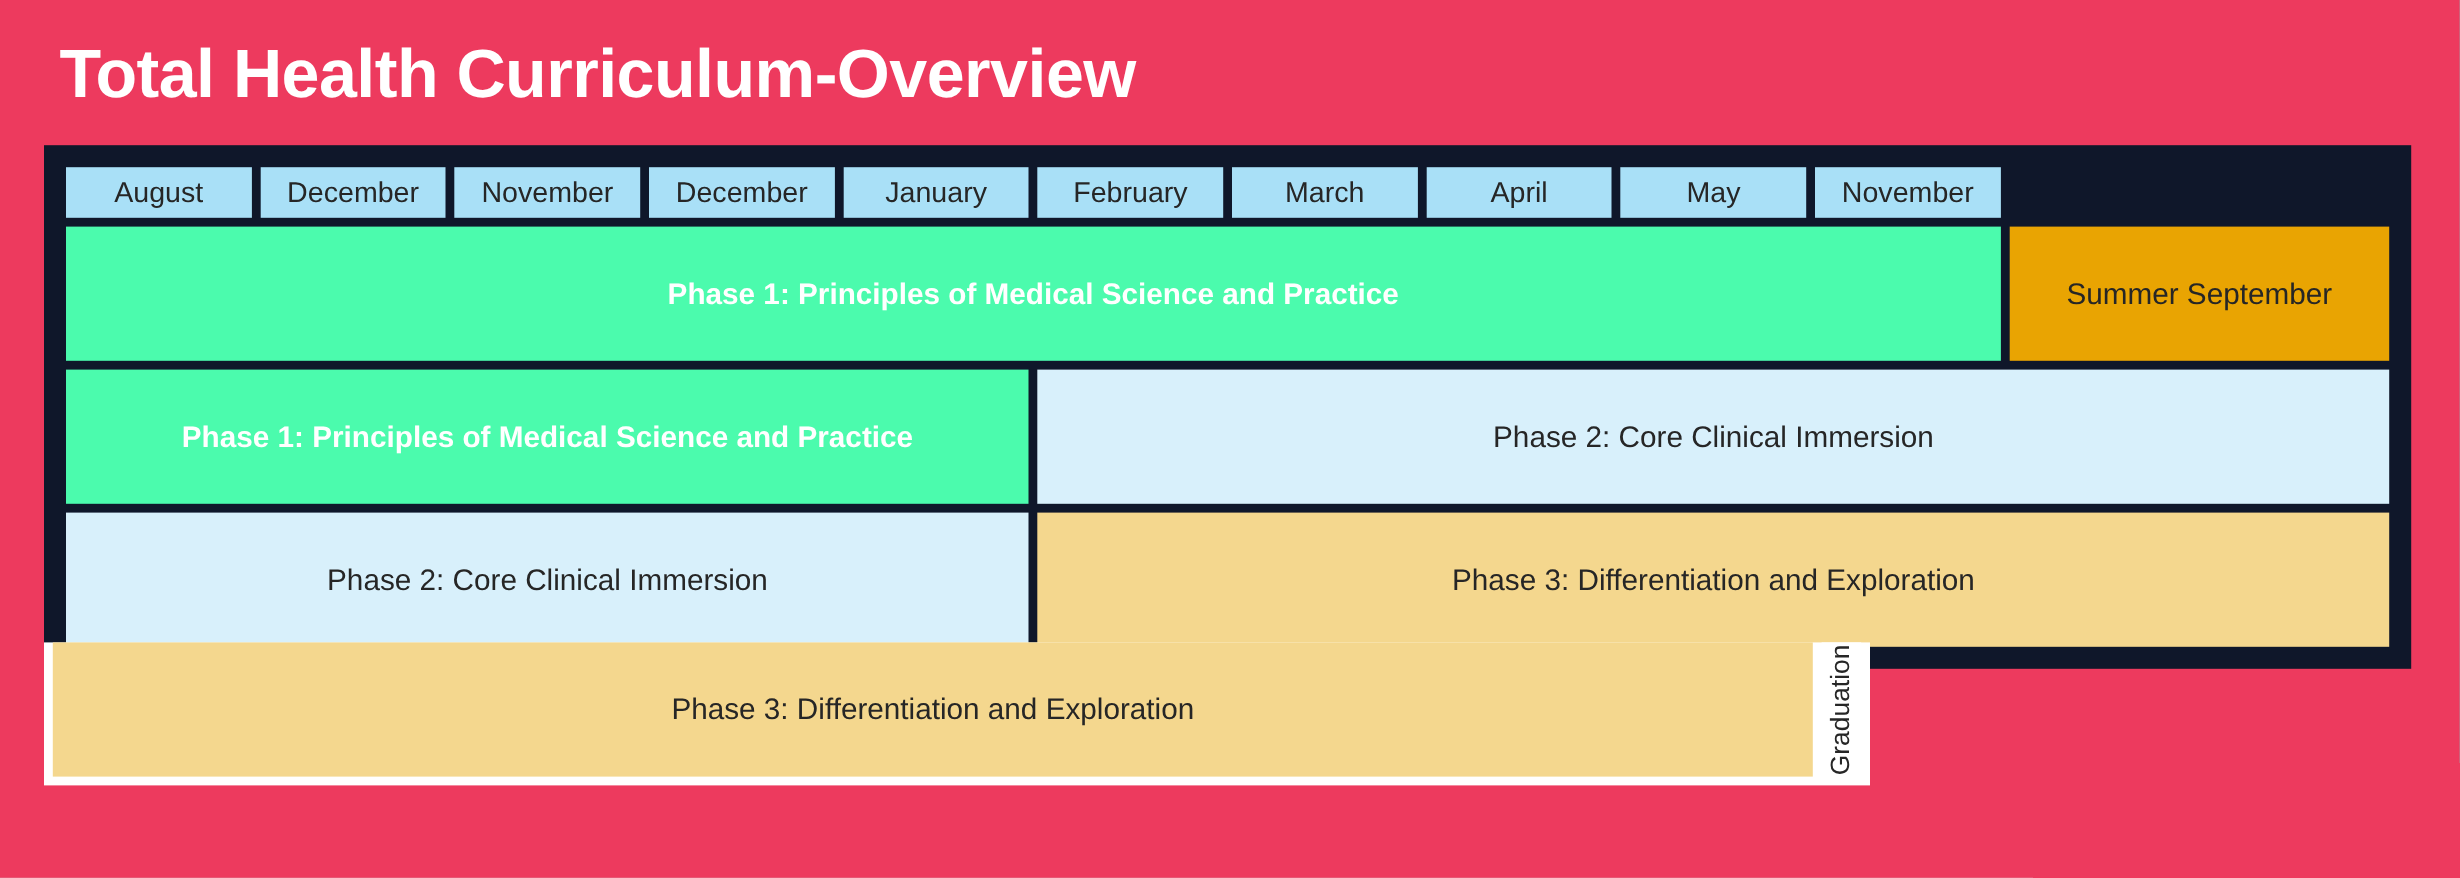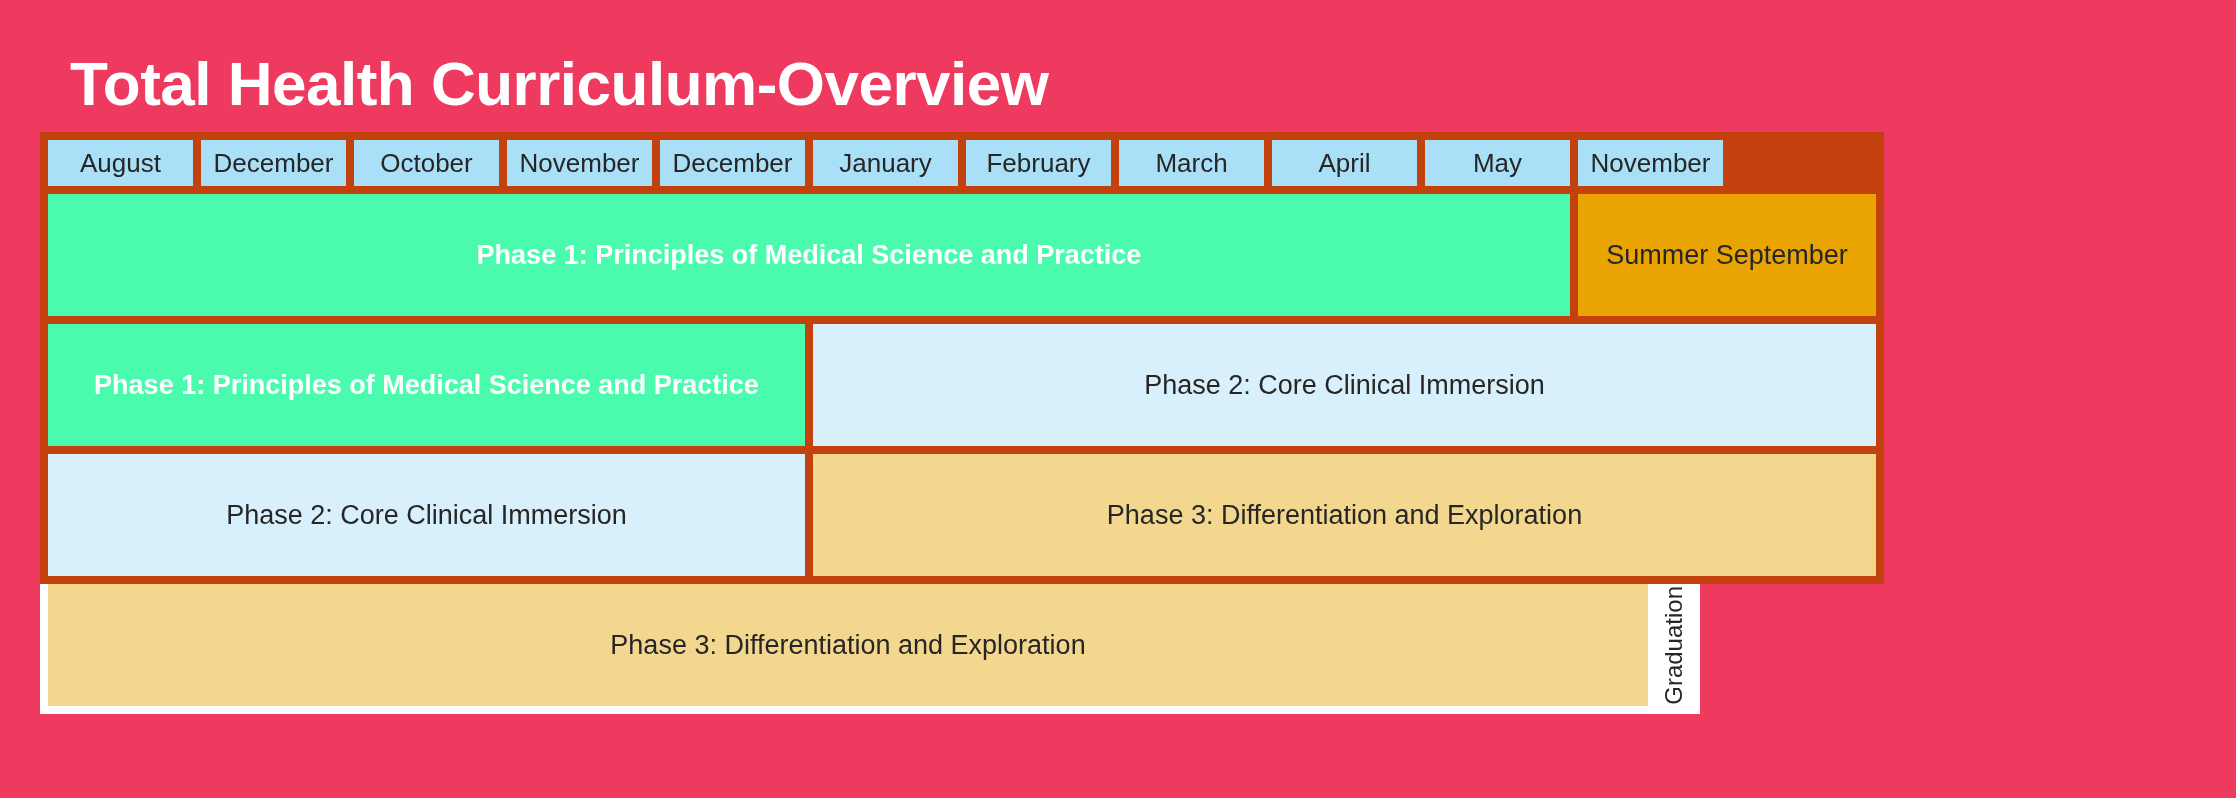--- a/index.html
+++ b/index.html
@@ -8,35 +8,35 @@
     width: 2236px;
     height: 798px;
     background: #ED3A5E;
     font-family: "Liberation Sans", sans-serif;
     overflow: hidden;
   }
   .title {
     position: absolute;
     left: 54px;
     top: 32px;
-    margin: 16px;
+    margin: 0;
     font-size: 62px;
     font-weight: 700;
     letter-spacing: -0.5px;
     color: #FFFFFF;
     white-space: nowrap;
   }
   .board {
     position: absolute;
     left: 40px;
     top: 132px;
-    width: 1844px;
+    width: 2152px;
     box-sizing: border-box;
-    background: #c2410c;
-    padding: 8px;
+    background: #0f172a;
+    padding: 20px;
     display: grid;
     grid-template-columns: repeat(12, 1fr);
     grid-template-rows: 46px 122px 122px 122px;
     gap: 8px;
   }
   .mcell {
     background: #A9E0F7;
     color: #262626;
     font-size: 26px;
     display: flex;
@@ -94,21 +94,20 @@
 </head>
 <body>
 
 <div class="stage">
 
   <h1 class="title">Total Health Curriculum-Overview</h1>
 
   <div class="board">
     <div class="mcell">August</div>
     <div class="mcell">December</div>
-    <div class="mcell">October</div>
     <div class="mcell">November</div>
     <div class="mcell">December</div>
     <div class="mcell">January</div>
     <div class="mcell">February</div>
     <div class="mcell">March</div>
     <div class="mcell">April</div>
     <div class="mcell">May</div>
     <div class="mcell">November</div>
 
     <div class="bar c-phase1 t-light r2 gc1-10">Phase 1: Principles of Medical Science and Practice</div>

